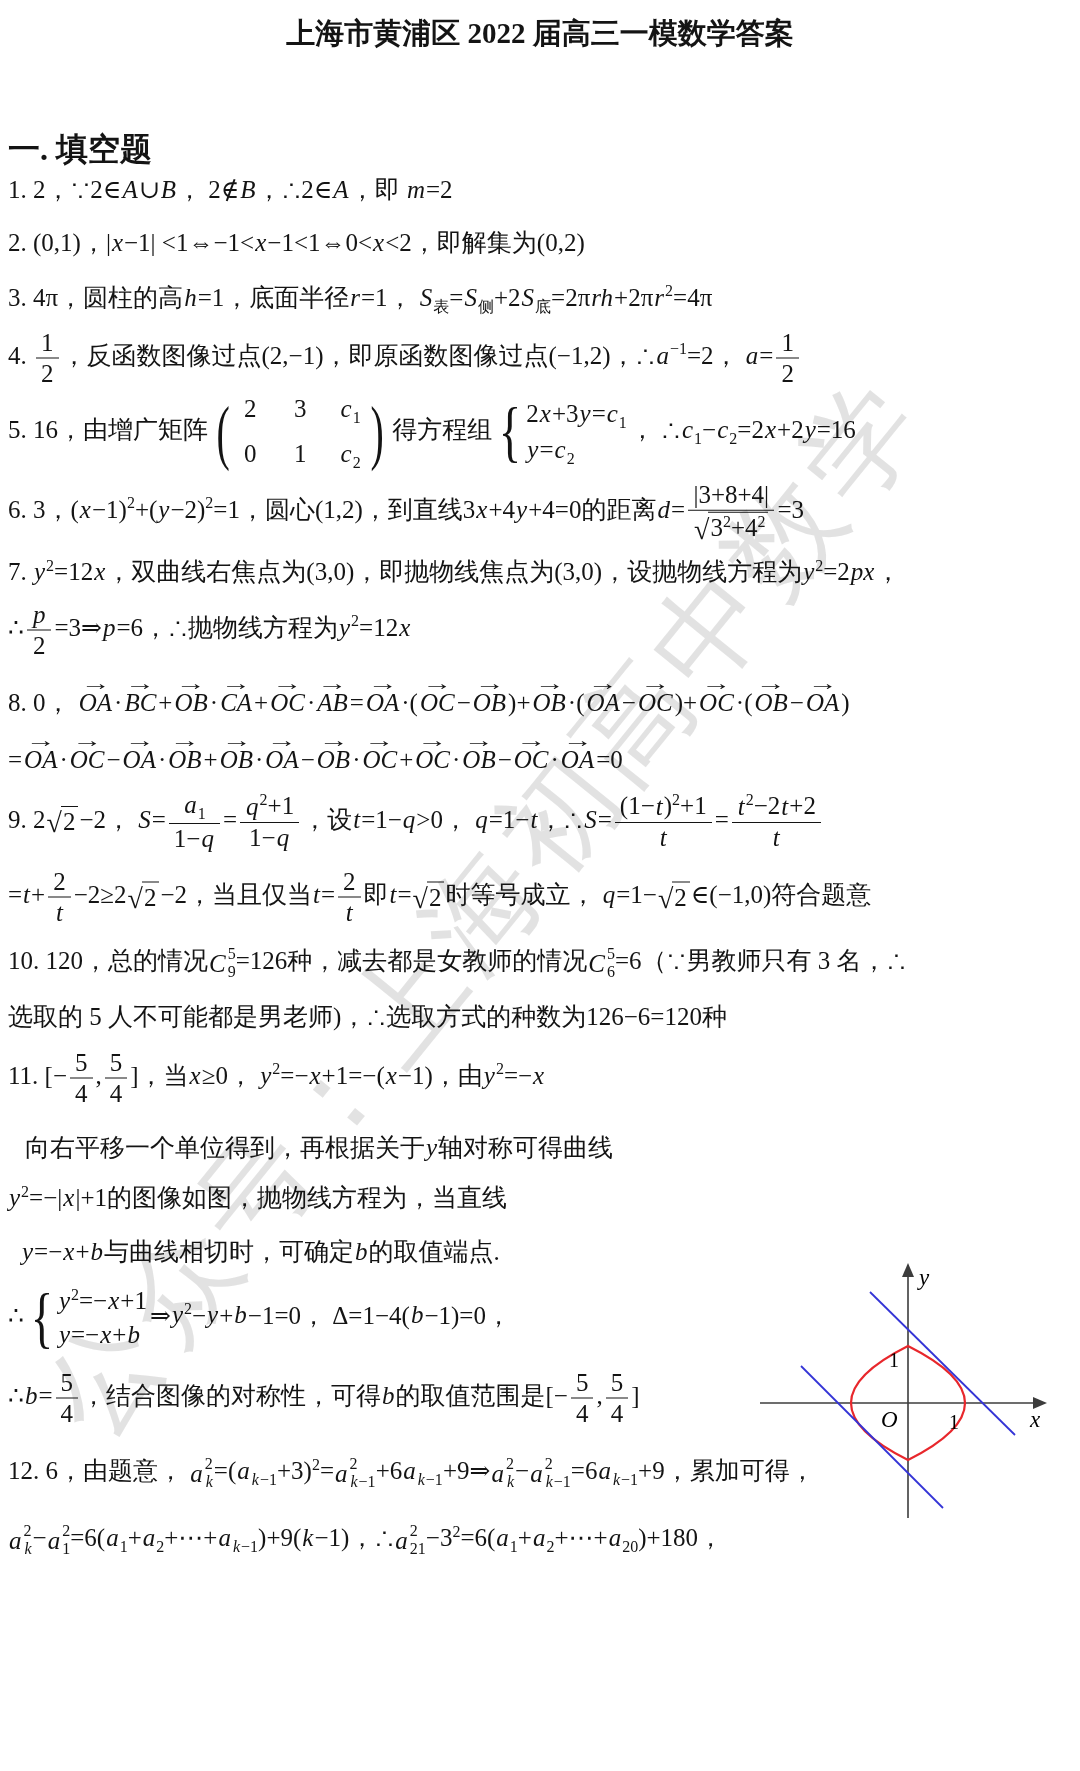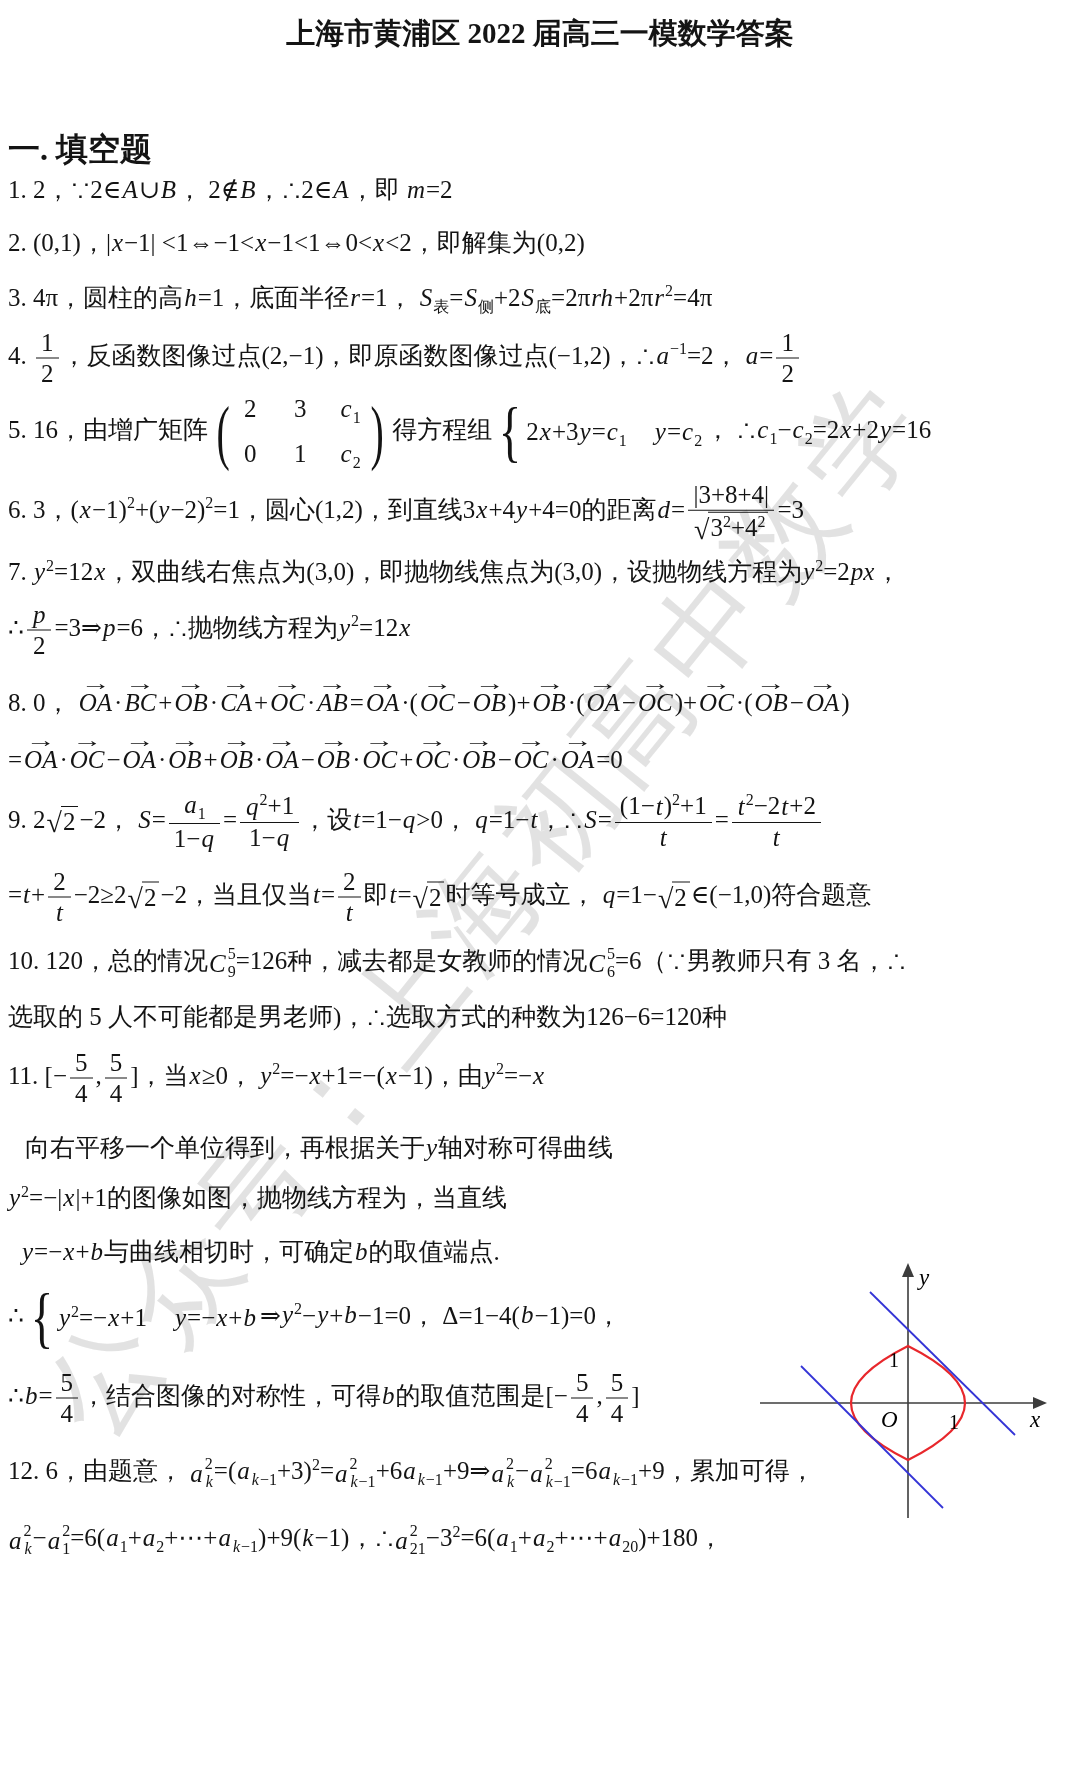--- a/index.html
+++ b/index.html
@@ -21,21 +21,21 @@
   .rs{align-self:flex-end;line-height:1;font-size:1.12em;margin-right:-1px;}
   .rad{border-top:1.6px solid #141414;padding:1px 3px 0 2px;line-height:1.15;}
   .vec{display:inline-block;position:relative;font-style:italic;margin:12px 2px;padding-top:6px;}
   .vec::before{content:"→";position:absolute;left:0;right:0;top:-0.48em;font-size:.8em;font-style:normal;
                text-align:center;transform:scaleX(1.5);}
   .ssw{display:inline-flex;align-items:center;vertical-align:middle;}
   .sst{display:inline-flex;flex-direction:column;align-items:flex-start;font-size:64%;line-height:1.12;margin-left:1px;}
   .ssu,.ssl{display:block;}
   .cases{display:inline-flex;align-items:center;vertical-align:middle;margin:0 3px;}
   .brace{font-size:2.5em;line-height:.95;transform:scale(.75,1.08);margin-right:1px;font-weight:400;}
-  .cl{display:inline-flex;flex-direction:row;gap:27px;}
+  .cl{display:inline-flex;flex-direction:column;gap:3px;}
   .cline{display:block;white-space:nowrap;}
   .mx{display:inline-flex;align-items:center;vertical-align:middle;margin:0 3px;}
   .mp{font-size:2.9em;line-height:.9;transform:scaleX(.55);font-weight:300;}
   .mtb{display:inline-flex;flex-direction:column;gap:12px;margin:0 4px;}
   .mrow{display:flex;gap:28px;}
   .mcell{min-width:22px;text-align:center;}
   .fig{position:absolute;left:735px;top:1253px;z-index:1;}
 </style>
 </head>
 <body>

